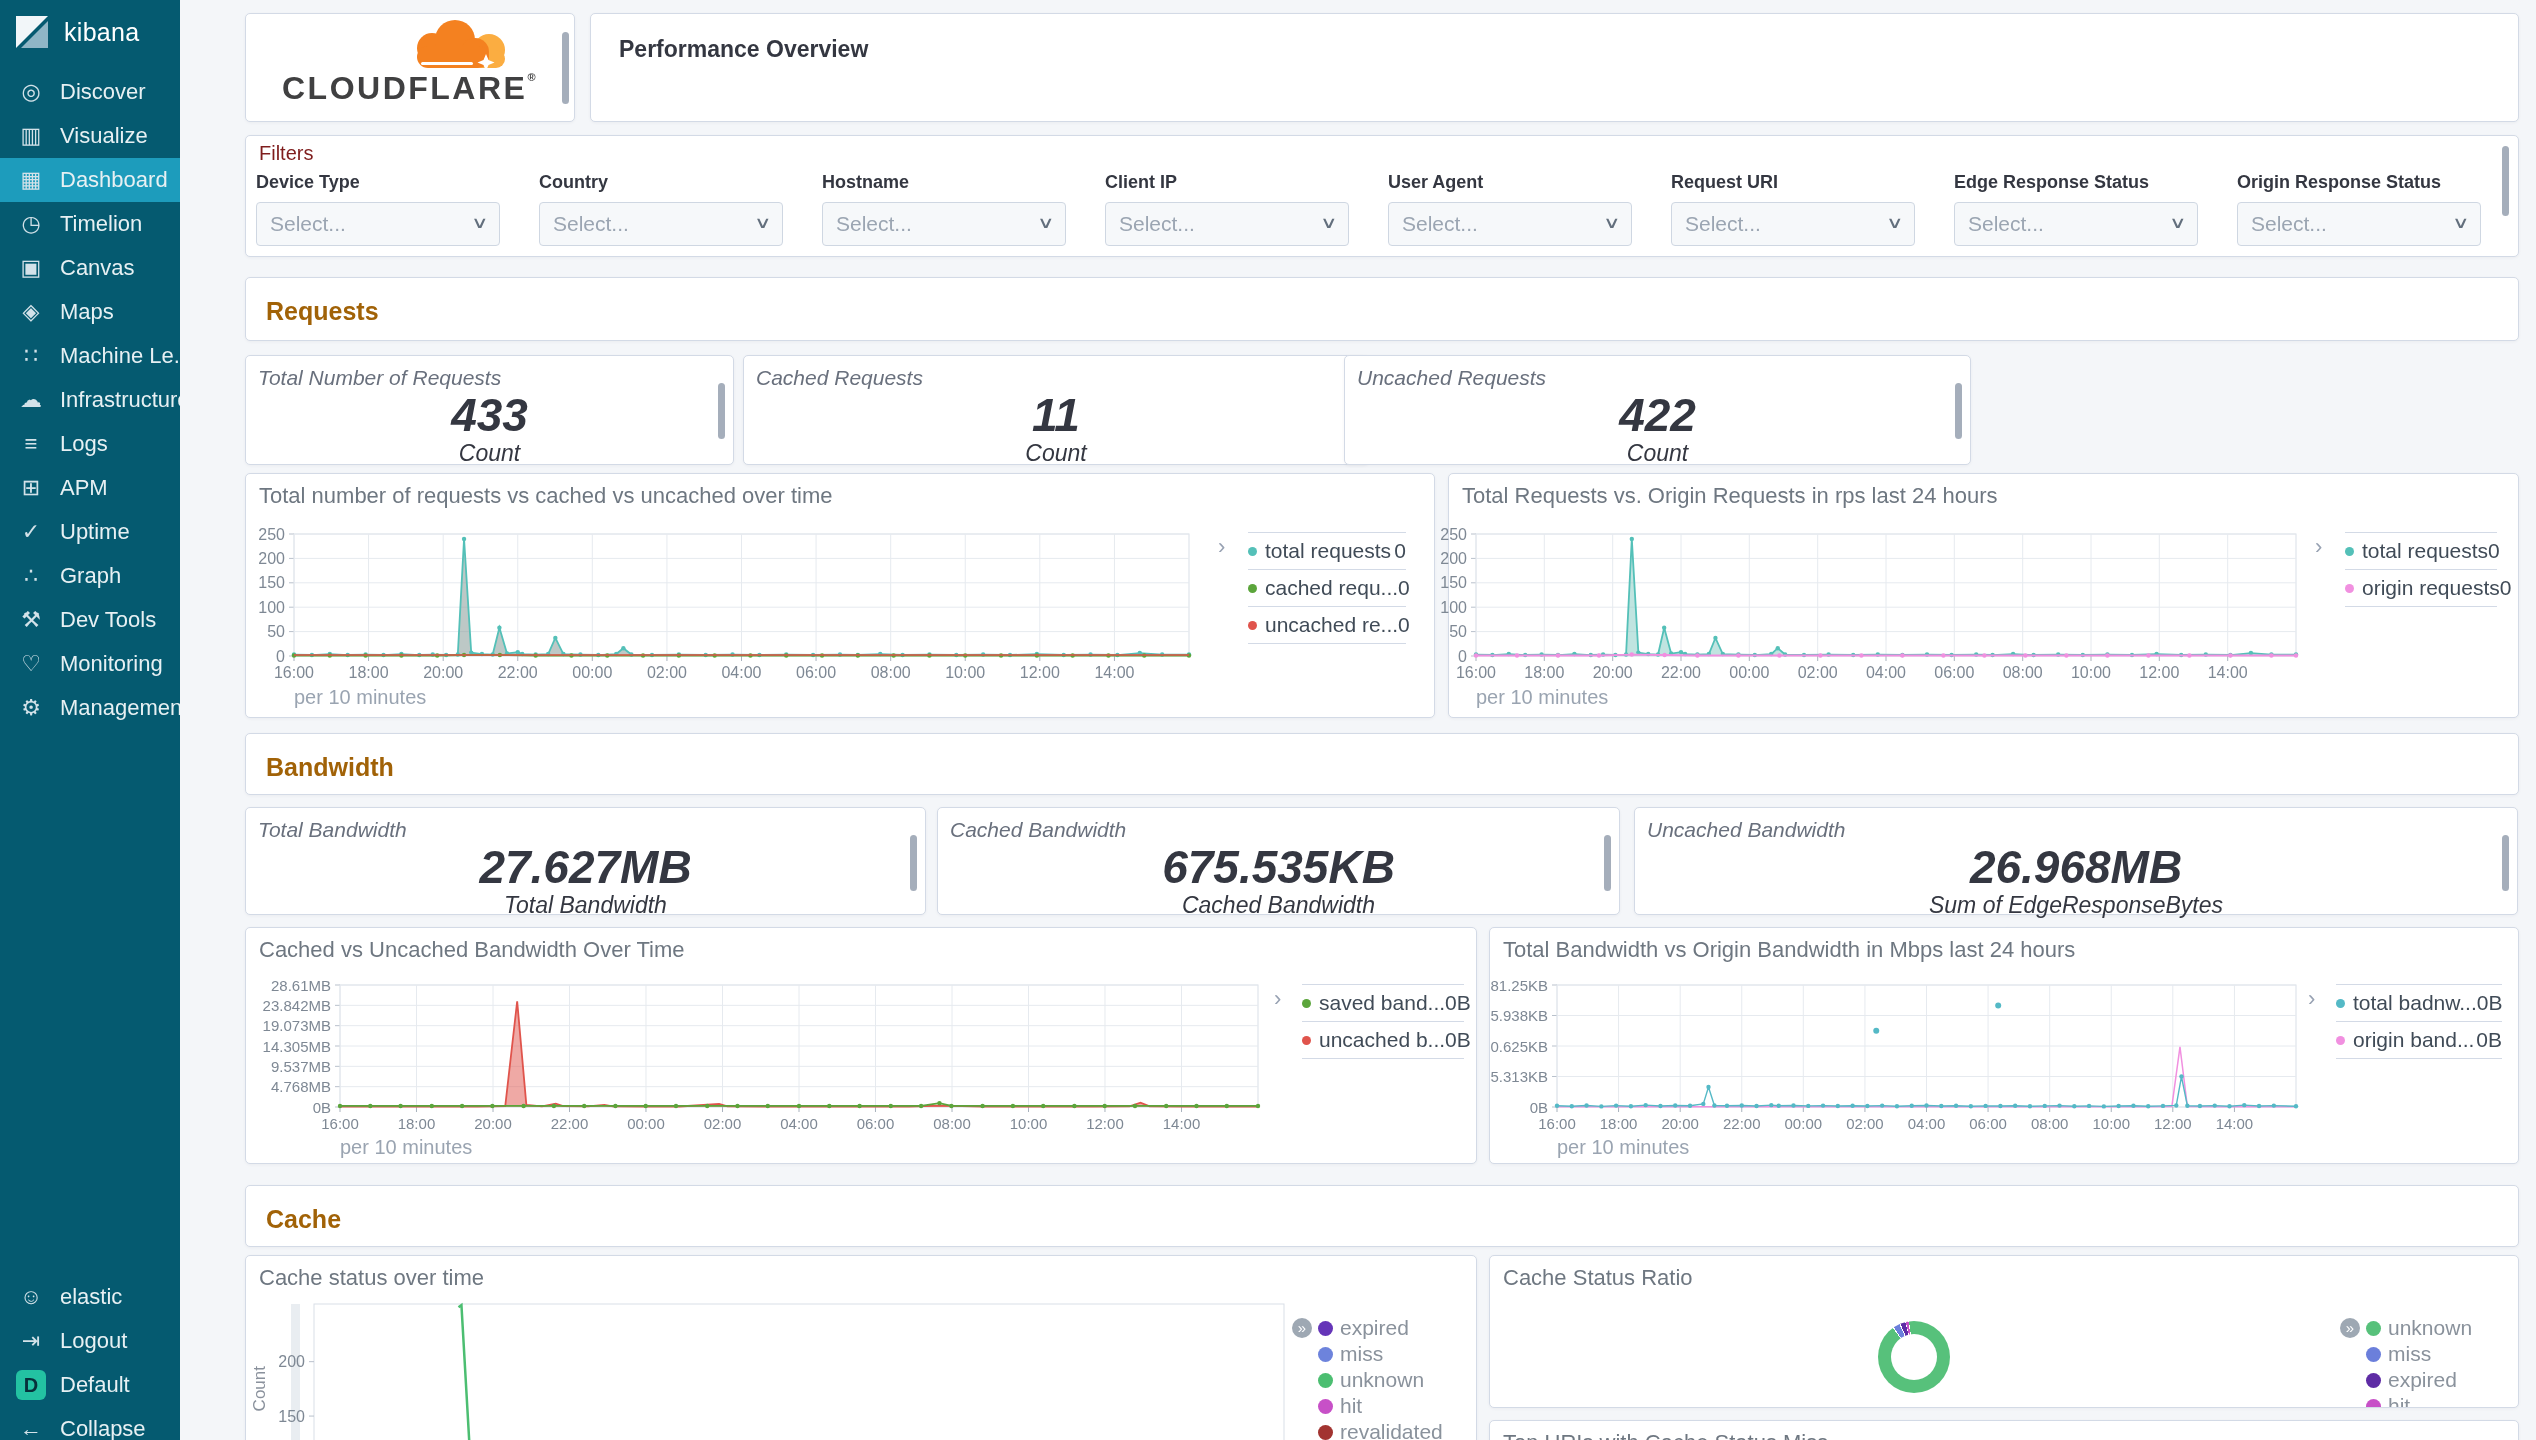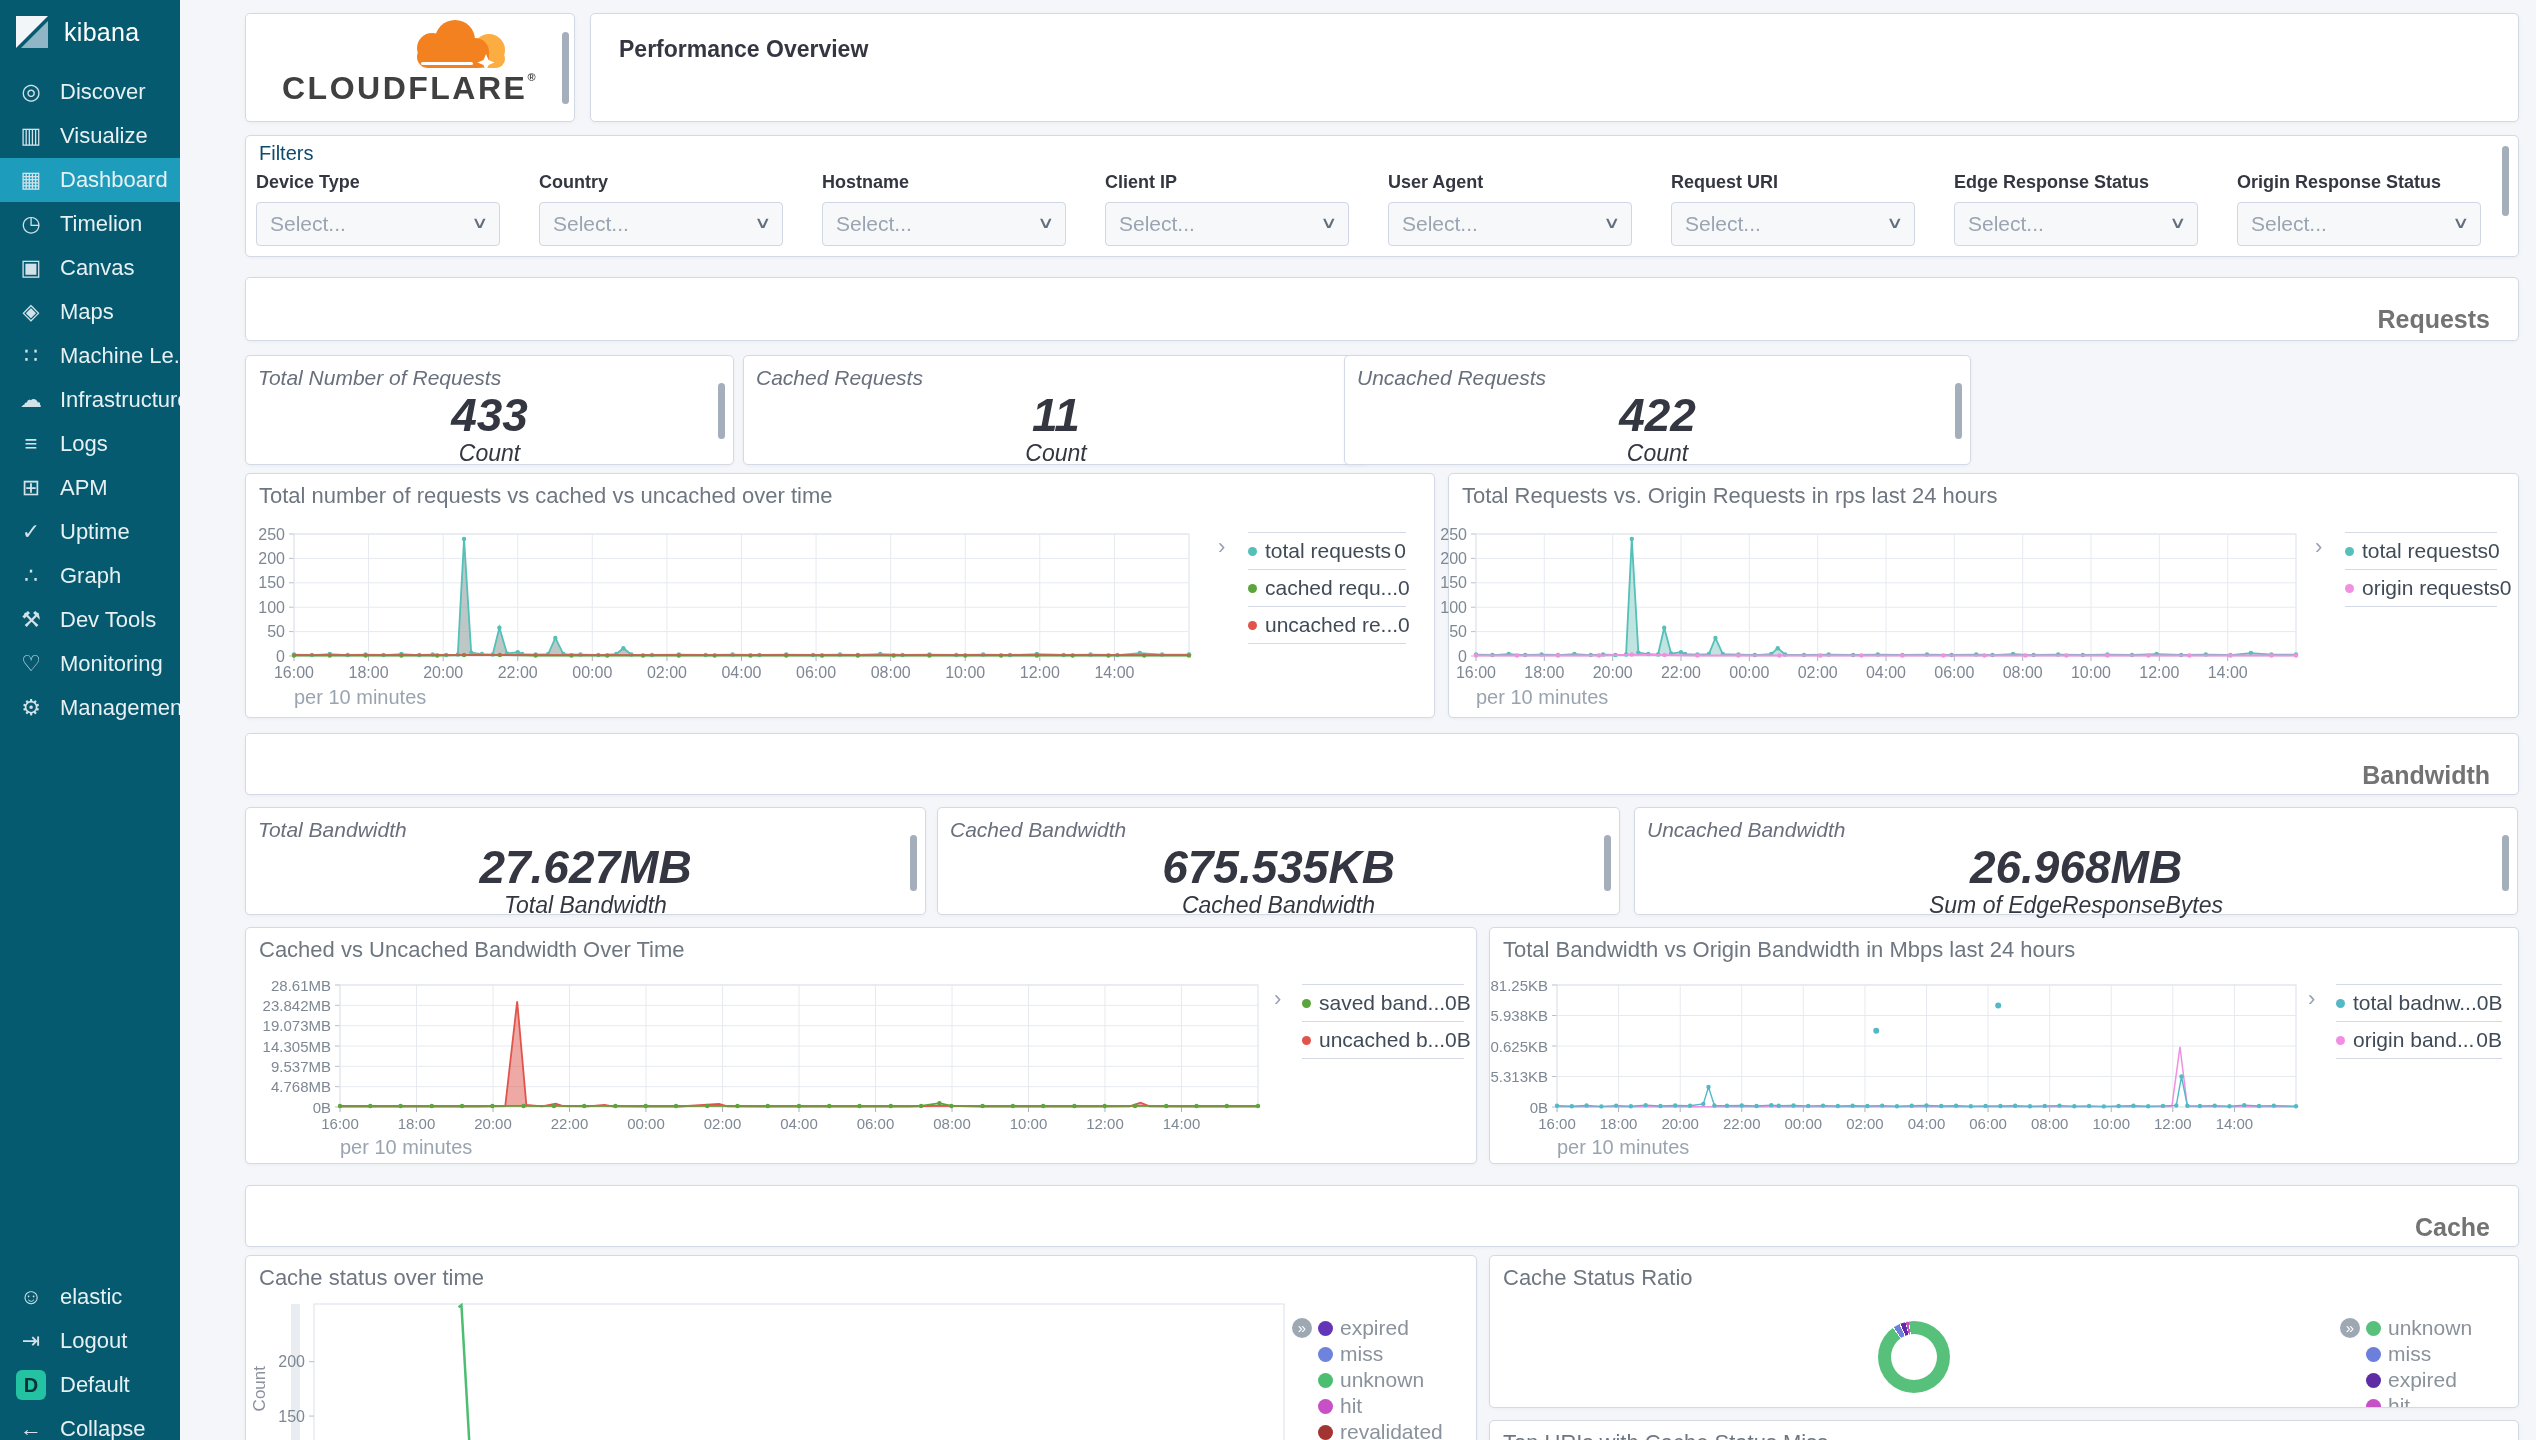--- a/index.html
+++ b/index.html
@@ -12,36 +12,36 @@
             color:#E7F0F3;font-size:22px;white-space:nowrap;overflow:hidden;cursor:pointer;}
   .nav-item .nicon{width:30px;min-width:30px;text-align:center;font-size:22px;color:#D3E2E9;}
   .nav-item.active{background:#1D9CBC;}
   #nav-list{margin-top:6px;}
   #nav-footer{position:absolute;top:1275px;left:0;right:0;}
   .space-badge{width:30px;height:30px;border-radius:6px;background:#23C2A2;color:#07303A;
                font-weight:700;font-size:20px;display:flex;align-items:center;justify-content:center;}
   #content{position:absolute;left:0;top:0;width:2536px;height:1440px;}
   .panel{position:absolute;background:#fff;border:1px solid #D3DAE6;border-radius:5px;
          box-shadow:0 1px 3px rgba(80,90,110,.06);box-sizing:border-box;}
-  .sec-title{margin:12px;padding:15px 16px;font-size:25px;font-weight:700;color:#737373;text-align:right;}
+  .sec-title{margin:4px;padding:15px 16px;font-size:25px;font-weight:700;color:#a16207;}
   .ptitle{position:absolute;left:13px;top:9px;font-size:22px;font-weight:400;color:#6E7781;margin:0;white-space:nowrap;}
   .vsb{position:absolute;width:7px;border-radius:4px;background:#A5AEBB;}
   
   #logo-panel{left:245px;top:13px;width:330px;height:109px;}
   #logo-panel .vsb{right:5px;top:18px;height:72px;}
   .cf-logo{position:absolute;left:0;right:0;top:4px;text-align:center;}
   .cf-logo svg{display:block;margin:0 auto;transform:translateX(50px);}
   .cf-text{font-size:32px;font-weight:700;color:#404041;letter-spacing:2.5px;line-height:1;margin-top:-4px;}
   .cf-reg{font-size:11px;vertical-align:top;}
   #title-panel{left:590px;top:13px;width:1929px;height:109px;}
   #title-panel h2{margin:0;padding:22px 28px;font-size:23px;font-weight:700;color:#343741;}
   
   #filters-panel{left:245px;top:135px;width:2274px;height:122px;}
   #filters-panel .vsb{right:9px;top:10px;height:70px;}
-  .fil-title{position:absolute;left:13px;top:6px;font-size:20px;color:#0c4a6e;text-align:right;}
+  .fil-title{position:absolute;left:13px;top:6px;font-size:20px;color:#7f1d1d;text-align:right;}
   #filters-fields{position:absolute;left:10px;top:36px;display:flex;gap:39px;}
   .ffield{width:244px;}
   .flabel{font-size:18px;font-weight:600;color:#343741;margin-bottom:9px;}
   .fselect{position:relative;height:44px;background:#F6F8FA;border:1px solid #CFD7E2;border-radius:4px;
            display:flex;align-items:center;padding-left:13px;box-sizing:border-box;cursor:pointer;}
   .fselect .phold{font-size:21px;color:#9BA5B2;}
   .fselect .chev{position:absolute;right:13px;top:10px;font-size:16px;color:#636F7D;transform:scale(1.5,1);}
   
   #requests-header{left:245px;top:277px;width:2274px;height:64px;}
   #bandwidth-header{left:245px;top:733px;width:2274px;height:62px;}

